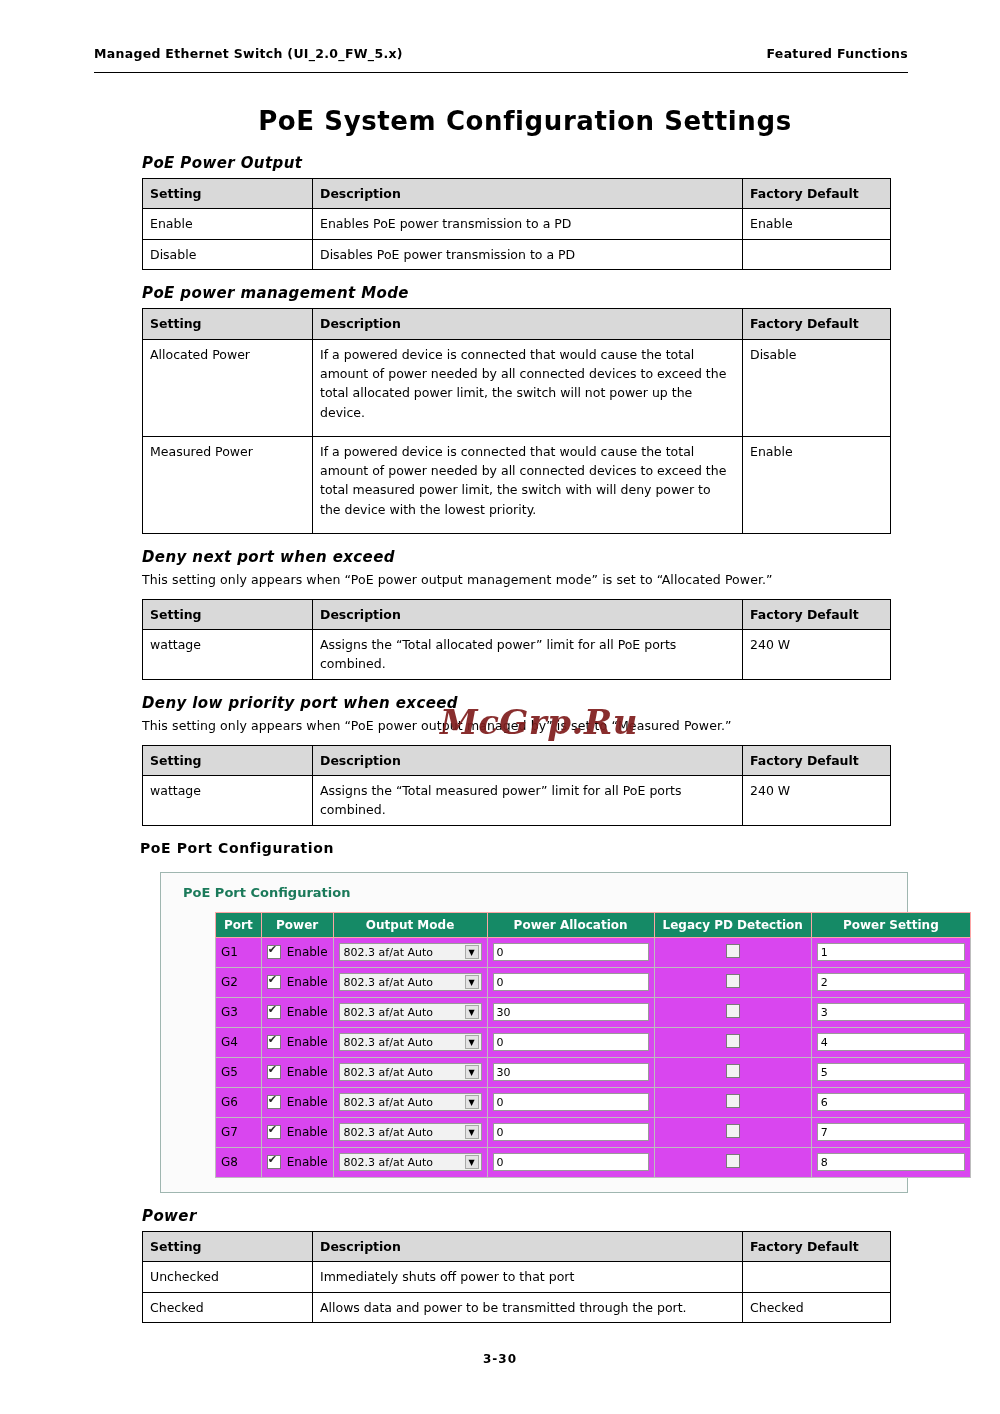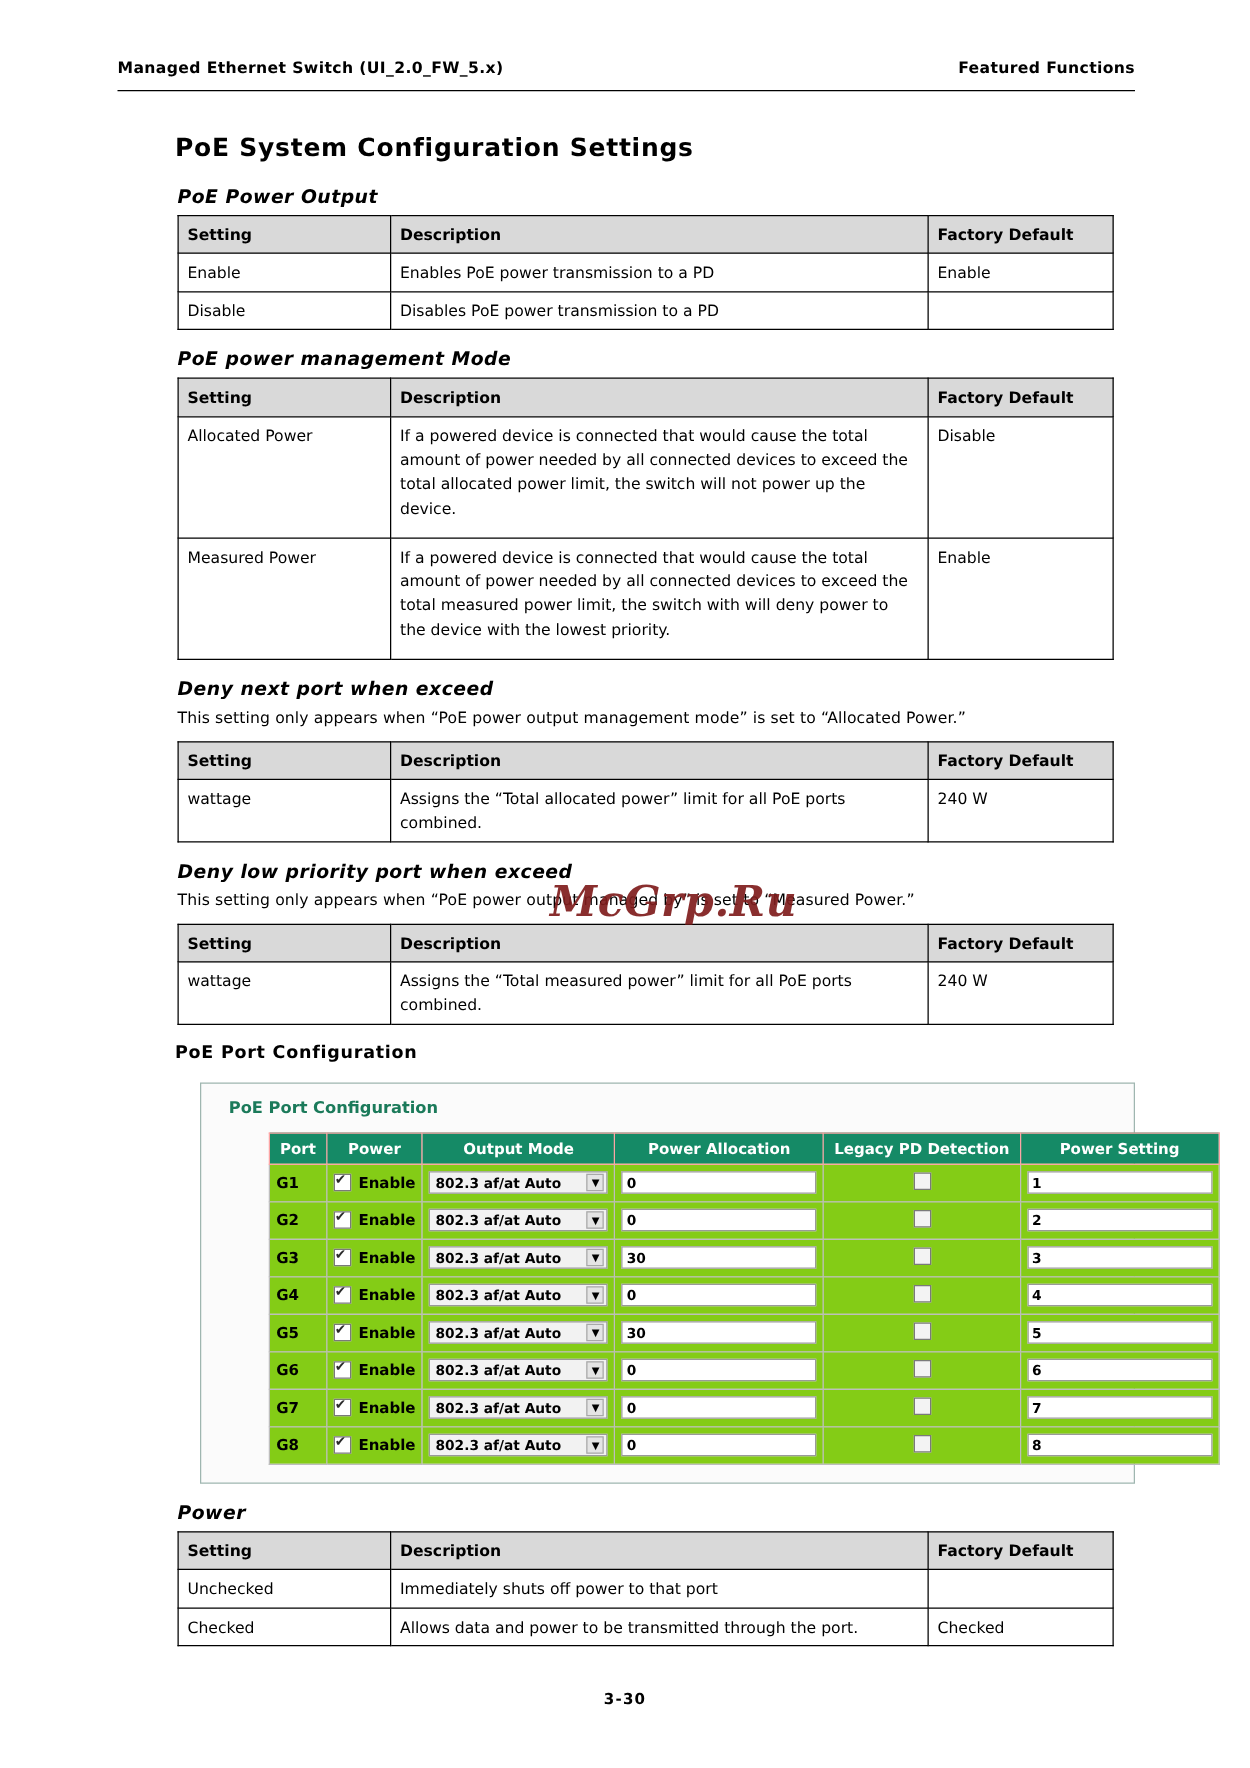--- a/index.html
+++ b/index.html
@@ -58,24 +58,25 @@
 
   
   .content {
     position: absolute;
     top: 98px;
     left: 140px;
     width: 770px;
   }
 
   h1.section-title {
-    font-size: 20px;
+    font-size: 26px;
     font-weight: bold;
     margin: 8px 0 18px 0;
     letter-spacing: 0.6px;
+    text-align: center;
   }
   h2.sub-title {
     font-size: 14px;
     font-weight: bold;
     margin: 14px 0 16px 0;
     letter-spacing: 0.6px;
   }
   .caption {
     font-size: 15px;
     font-style: italic;
@@ -140,26 +141,25 @@
     color: #ffffff;
     font-size: 12px;
     font-weight: bold;
     border: 1px solid #fca5a5;
     padding: 5px 8px;
     text-align: center;
     white-space: nowrap;
   }
   table.poe td {
     border: 1px solid #bdbdbd;
-    background: #84cc16;
+    background: #d946ef;
     font-size: 12px;
     padding: 3px 5px;
     height: 23px;
     vertical-align: middle;
-    font-weight: bold;
   }
   td.port-cell {
     text-align: left;
     padding-left: 7px;
     width: 30px;
   }
   .chk-wrap {
     display: flex;
     align-items: center;
     gap: 6px;

